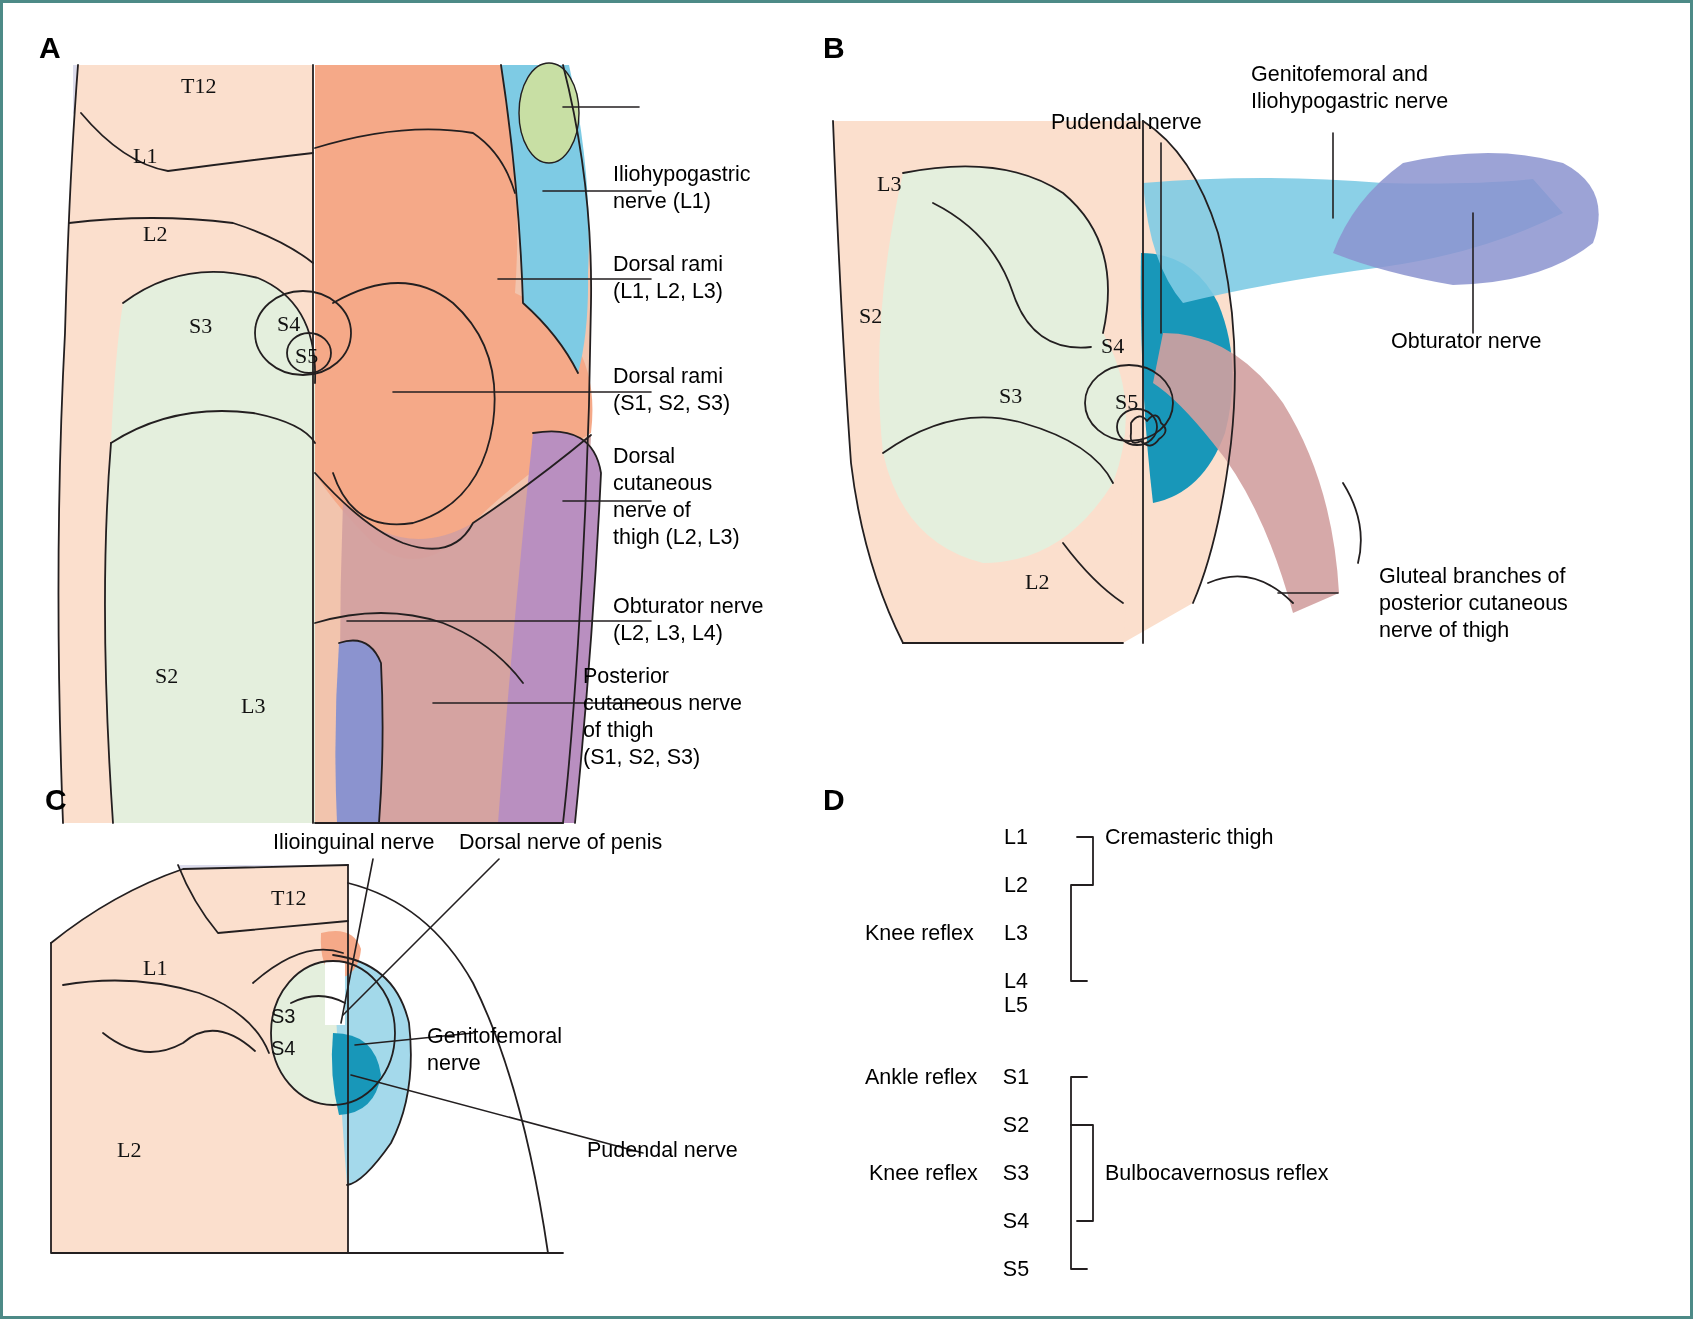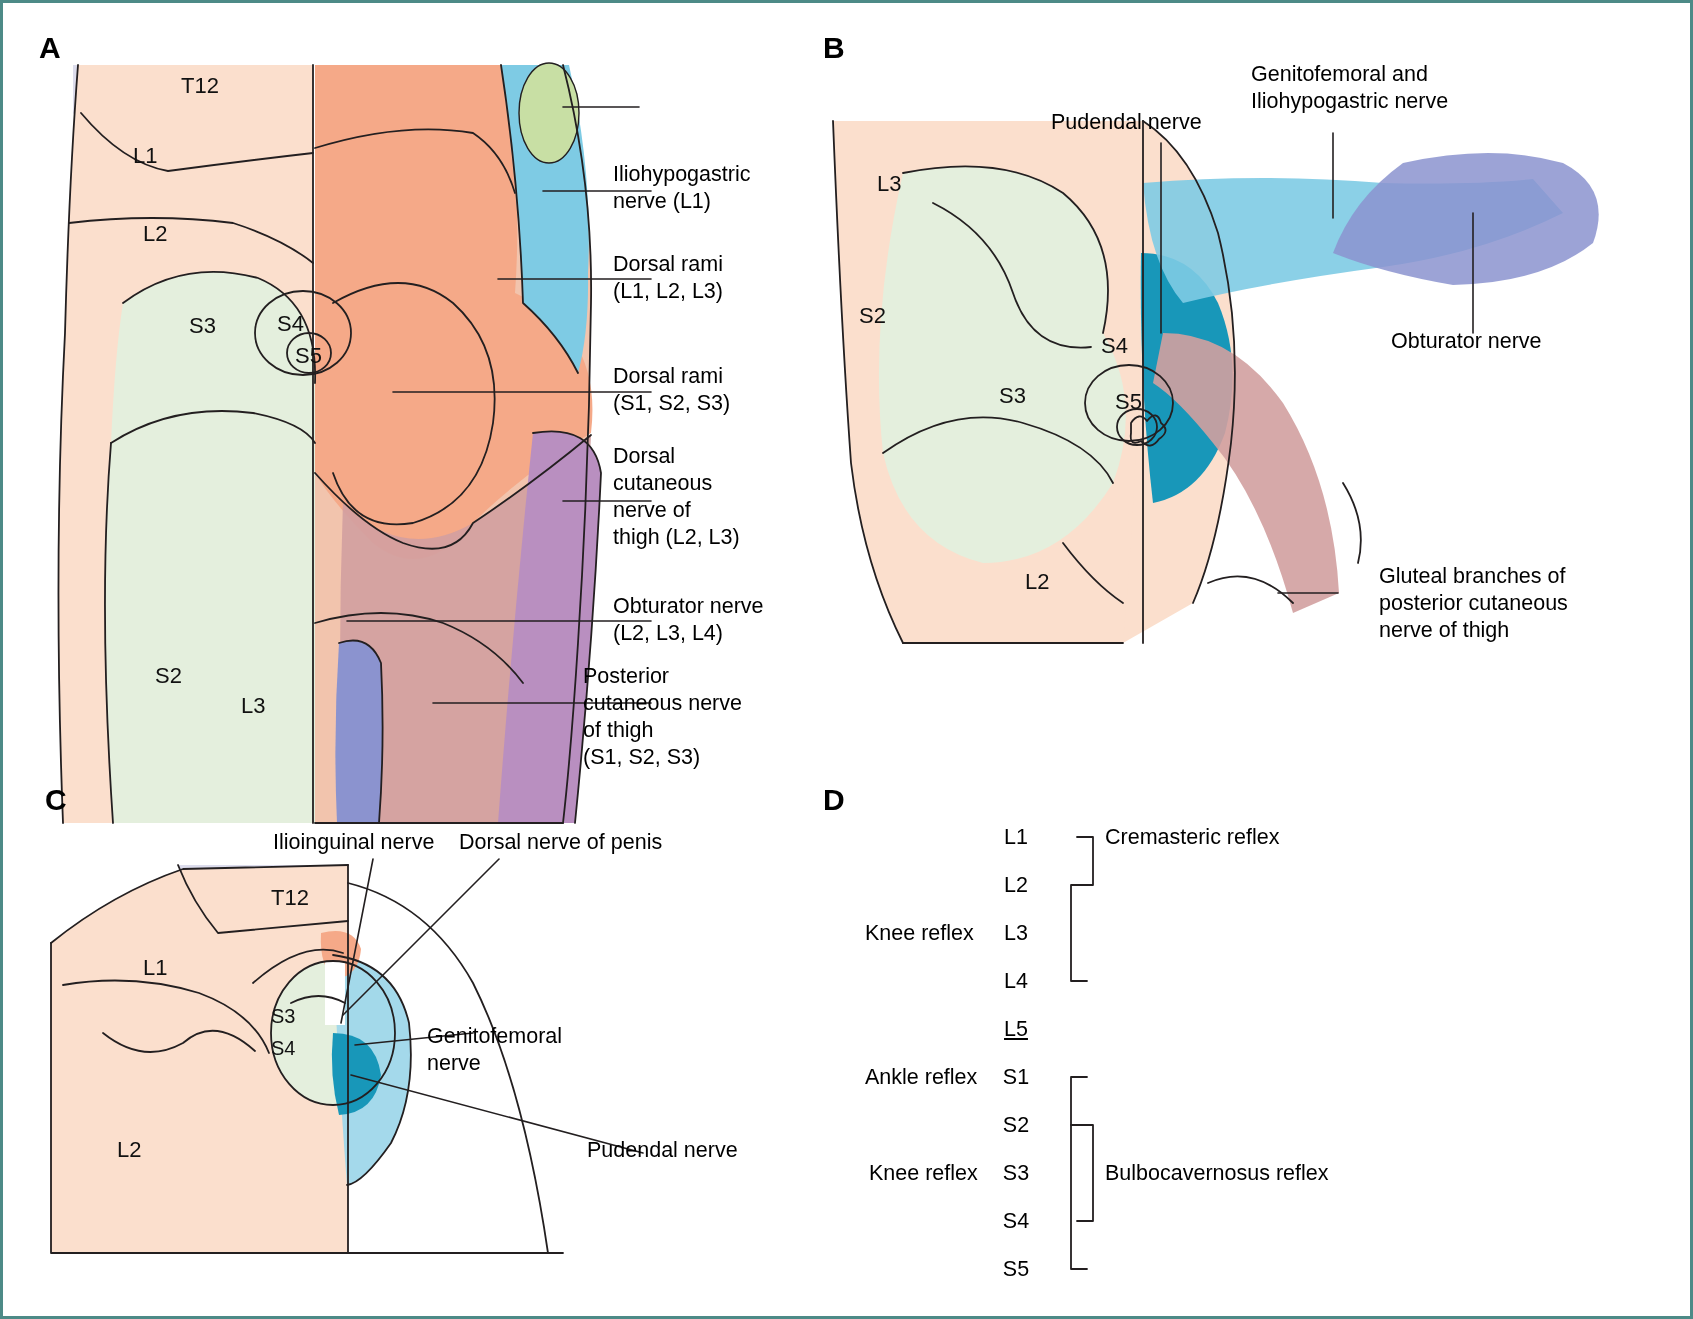--- a/index.html
+++ b/index.html
@@ -29,20 +29,21 @@
     position: absolute;
     font-size: 21.5px;
     line-height: 1.26;
     color: #000;
     white-space: pre-line;
   }
   .derm-label {
     position: absolute;
     font-size: 22px;
     color: #111;
+    font-family: Liberation Serif, serif;
   }
   .derm-label-sm {
     position: absolute;
     font-size: 20px;
     color: #111;
   }
   svg.overlay {
     position: absolute;
     left: 0;
     top: 0;
@@ -271,26 +272,26 @@
   <div class="label" style="left:270px; top:826px; width:200px;">Ilioinguinal nerve</div>
   <div class="label" style="left:456px; top:826px; width:230px;">Dorsal nerve of penis</div>
   <div class="label" style="left:424px; top:1020px; width:180px;">Genitofemoral
 nerve</div>
   <div class="label" style="left:584px; top:1134px; width:200px;">Pudendal nerve</div>
 
   <div class="seg-label" style="left: 996px; top: 822px;">L1</div>
   <div class="seg-label" style="left: 996px; top: 870px;">L2</div>
   <div class="seg-label" style="left: 996px; top: 918px;">L3</div>
   <div class="seg-label" style="left: 996px; top: 966px; text-align: center;">L4</div>
-  <div class="seg-label" style="left: 996px; top: 1014px; text-decoration: underline;">L5</div>
+  <div class="seg-label" style="left: 996px; top: 990px;">L5</div>
   <div class="seg-label" style="left: 996px; top: 1062px;">S1</div>
   <div class="seg-label" style="left: 996px; top: 1110px;">S2</div>
   <div class="seg-label" style="left: 996px; top: 1158px;">S3</div>
   <div class="seg-label" style="left: 996px; top: 1206px;">S4</div>
   <div class="seg-label" style="left: 996px; top: 1254px;">S5</div>
 
-  <div class="reflex-label" style="left: 1102px; top: 822px;">Cremasteric reflex</div>
+  <div class="reflex-label" style="left: 1102px; top: 822px;">Cremasteric thigh</div>
   <div class="reflex-label" style="left: 862px; top: 918px;">Knee reflex</div>
   <div class="reflex-label" style="left: 862px; top: 1062px;">Ankle reflex</div>
   <div class="reflex-label" style="left: 866px; top: 1158px;">Knee reflex</div>
   <div class="reflex-label" style="left: 1102px; top: 1158px;">Bulbocavernosus reflex</div>
 
 </div>
 
 </body></html>

